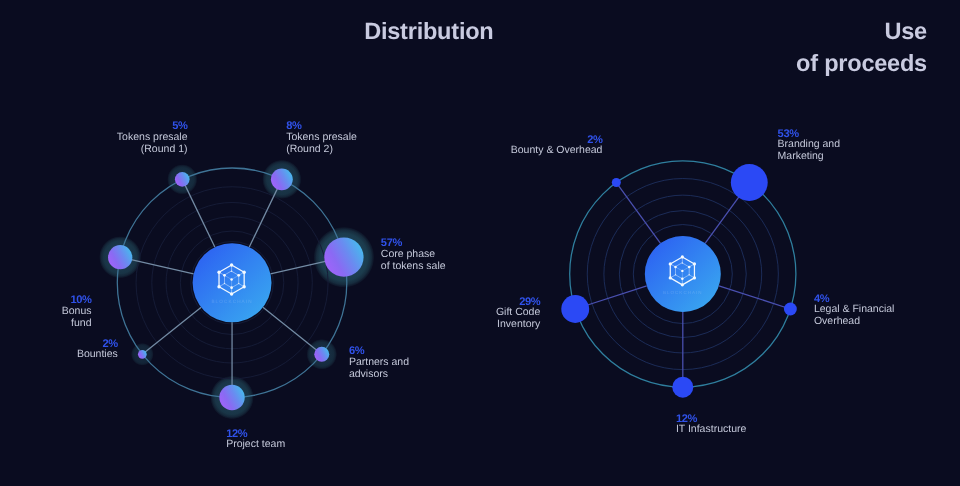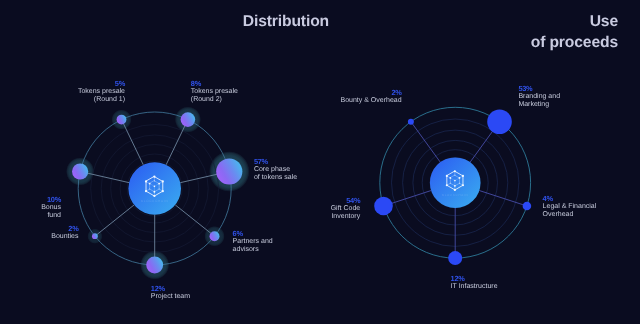--- a/index.html
+++ b/index.html
@@ -166,15 +166,15 @@
       <div class="lbl" style="top: 79.5px; left: 190.8px;"><span class="pct">8%</span><span>Tokens presale</span><br><span>(Round 2)</span></div>
       <div class="lbl" style="top: 157.5px; left: 253.9px;"><span class="pct">57%</span><span>Core phase</span><br><span>of tokens sale</span></div>
       <div class="lbl" style="top: 229.5px; left: 232.6px;"><span class="pct">6%</span><span>Partners and</span><br><span>advisors</span></div>
       <div class="lbl" style="top: 285px; left: 150.8px;"><span class="pct">12%</span><span>Project team</span></div>
       <div class="lbl r" style="top: 225.2px; right: 561.5px;"><span class="pct">2%</span><span>Bounties</span></div>
       <div class="lbl r" style="top: 157.3px; right: 579px; margin-top: 39px;"><span class="pct">10%</span><span>Bonus</span><br><span>fund</span></div>
       <div class="lbl r" style="top: 89.4px; right: 238.4px;"><span class="pct">2%</span><span>Bounty &amp; Overhead</span></div>
       <div class="lbl" style="top: 85px; left: 518.4px;"><span class="pct">53%</span><span>Branding and</span><br><span>Marketing</span></div>
       <div class="lbl" style="top: 195.1px; left: 542.6px;"><span class="pct">4%</span><span>Legal &amp; Financial</span><br><span>Overhead</span></div>
       <div class="lbl" style="top: 275.2px; left: 450.6px;"><span class="pct">12%</span><span>IT Infastructure</span></div>
-      <div class="lbl r" style="top: 197.2px; right: 279.8px;"><span class="pct">54%</span><span>Gift Code</span><br><span>Inventory</span></div>
+      <div class="lbl r" style="top: 197.2px; right: 279.8px;"><span class="pct">29%</span><span>Gift Code</span><br><span>Inventory</span></div>
     </div>
 </div>
 
 </body></html>

